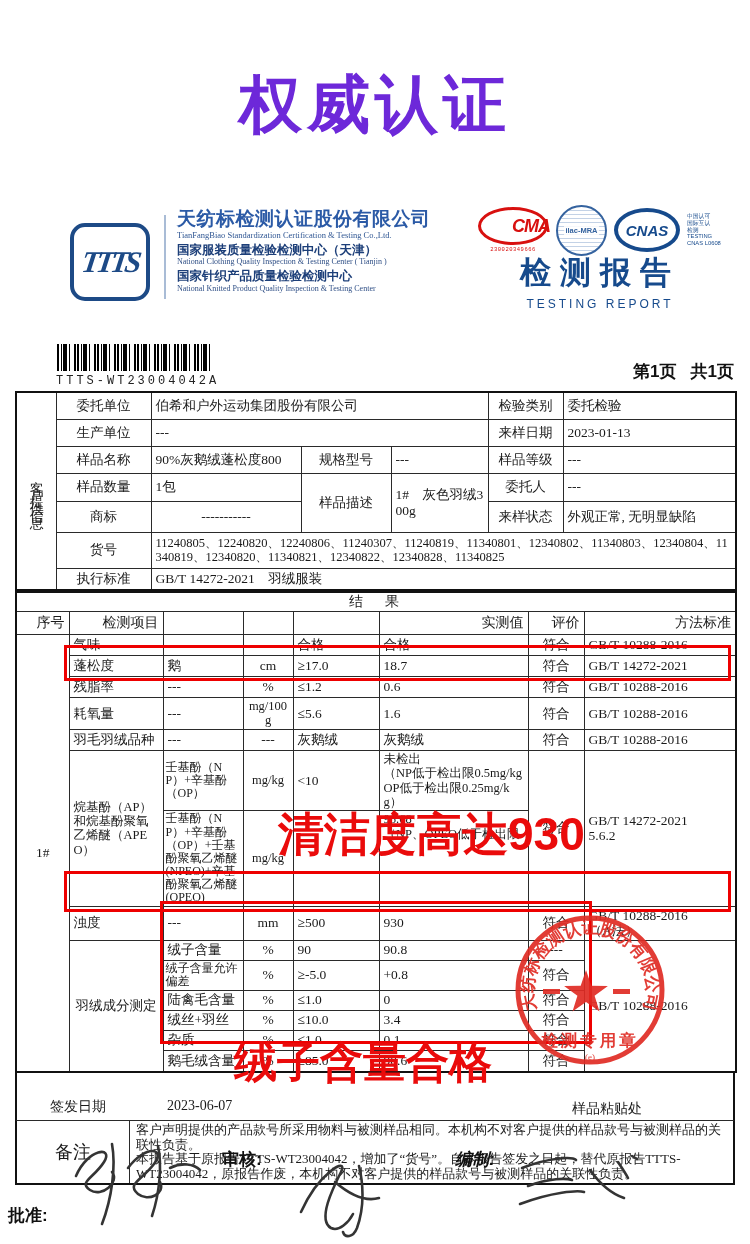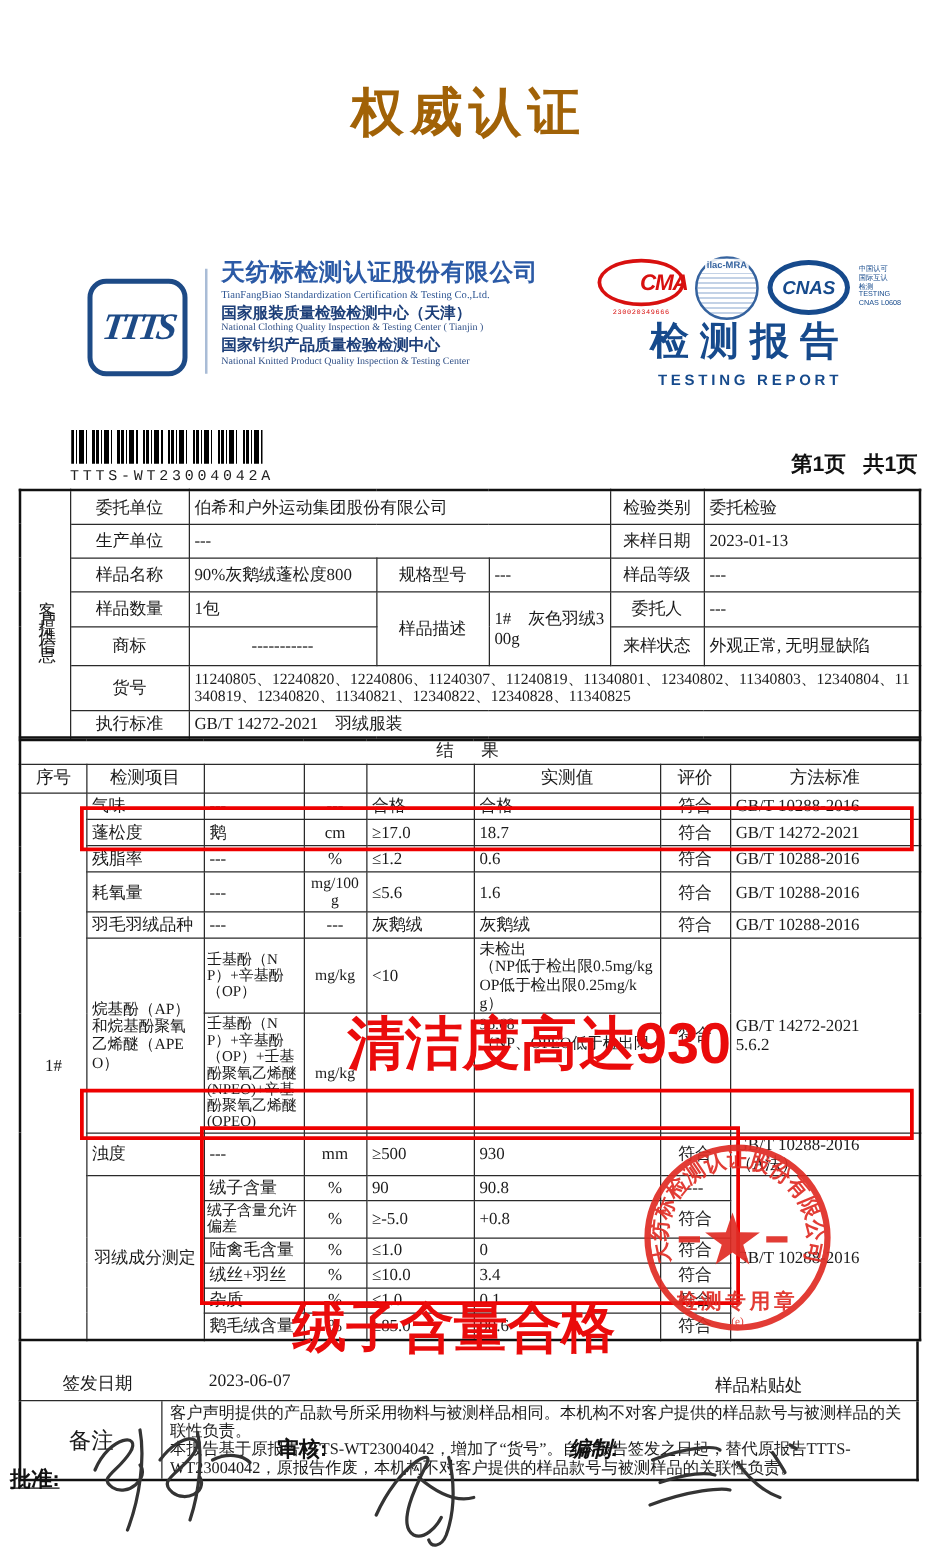--- a/index.html
+++ b/index.html
@@ -1,50 +1,50 @@
 <!DOCTYPE html>
 <html><head>
 <meta charset="utf-8">
 <style>
   html,body{margin:0;padding:0;background:#fff;}
   .page{position:relative;width:750px;height:1244px;background:#fff;overflow:hidden;
         font-family:"Liberation Serif",serif;color:#1a1a1a;}
   
   .big-title{position:absolute;top:62px;left:0;width:100%;text-align:center;
-    font-family:"Liberation Sans",sans-serif;font-weight:900;font-size:42px;
-    letter-spacing:5px;color:#a16207;}
+    font-family:"Liberation Sans",sans-serif;font-weight:900;font-size:63px;
+    letter-spacing:5px;color:#6d28d9;}
   
   .logo-box{position:absolute;left:70px;top:223px;width:72px;height:70px;
     border:4px solid #1d4a86;border-radius:15px;display:flex;align-items:center;justify-content:center;}
   .logo-txt{font-family:"Liberation Serif",serif;font-style:italic;font-weight:bold;
     font-size:30px;letter-spacing:-4px;color:#1d4a86;transform:skewX(-8deg);}
   .hdr-vline{position:absolute;left:164px;top:215px;width:2px;height:84px;background:#a9bcd6;}
   .org{position:absolute;left:177px;top:209px;width:300px;line-height:1.05;}
   .org .cn1{font-size:19px;font-weight:bold;color:#2b5aa6;letter-spacing:.5px;}
   .org .en1{font-size:8.5px;color:#2f5693;margin-top:2px;}
   .org .cn2{font-size:12.5px;font-weight:bold;color:#1d3f79;margin-top:4px;}
   .org .en2{font-size:8px;color:#2f4f86;margin-top:1px;}
   .marks{position:absolute;left:477px;top:205px;width:265px;height:50px;display:flex;align-items:center;gap:7px;}
   .cma{width:72px;text-align:center;}
   .cma .oval{width:64px;height:32px;border:3px solid #d8100f;border-radius:50%;
      display:flex;align-items:center;justify-content:center;margin:0 auto;}
   .cma .t{font-family:"Liberation Sans",sans-serif;font-weight:900;font-style:italic;font-size:18px;color:#d8100f;letter-spacing:-1px;margin-left:36px;}
   .cma .no{font-size:5.5px;color:#d8100f;letter-spacing:.5px;margin-top:1px;font-family:"Liberation Mono",monospace;}
   .ilac{width:47px;height:47px;border-radius:50%;border:2px solid #35639f;position:relative;
-     background:repeating-linear-gradient(0deg,#fff 0 3px,#c3d2e6 3px 4px);display:flex;align-items:flex-start;justify-content:center;}
+     background:repeating-linear-gradient(0deg,#fff 0 3px,#c3d2e6 3px 4px);display:flex;align-items:center;justify-content:center;}
   .ilac span{background:rgba(255,255,255,.85);font-family:"Liberation Sans",sans-serif;
      font-weight:bold;font-size:7.5px;color:#35639f;padding:0 1px;}
   .cnas .oval{width:58px;height:36px;border:4px solid #164a8c;border-radius:50%;
      display:flex;align-items:center;justify-content:center;}
   .cnas .t{font-family:"Liberation Sans",sans-serif;font-weight:900;font-style:italic;font-size:15px;color:#164a8c;}
   .cnas-side{font-family:"Liberation Sans",sans-serif;font-size:5.8px;line-height:1.2;
      color:#164a8c;white-space:pre-line;}
   .report-heading{position:absolute;left:462px;top:252px;width:276px;text-align:center;}
   .report-heading .cn{font-size:31px;font-weight:bold;color:#164a8c;letter-spacing:9px;}
-  .report-heading .en{font-size:12px;font-weight:bold;color:#164a8c;letter-spacing:3px;
+  .report-heading .en{font-size:12px;font-weight:normal;color:#164a8c;letter-spacing:3px;
      font-family:"Liberation Sans",sans-serif;margin-top:3px;}
   
   .barcode{position:absolute;left:57px;top:344px;width:153px;height:27px;
     background:repeating-linear-gradient(90deg,#000 0 2px,#fff 2px 4px,#000 4px 5px,#fff 5px 6px,
       #000 6px 10px,#fff 10px 12px,#000 12px 13px,#fff 13px 17px,#000 17px 19px,#fff 19px 20px);}
   .barcode-txt{position:absolute;left:56px;top:374px;font-family:"Liberation Mono",monospace;
     font-size:12px;letter-spacing:3px;color:#222;}
   .page-info{position:absolute;right:16px;top:360px;font-family:"Liberation Sans",sans-serif;
     font-weight:bold;font-size:17px;color:#111;}
   .page-info span{margin-left:14px;}
@@ -54,21 +54,21 @@
   td{border:1px solid #2a2a2a;font-size:13.5px;padding:1px 4px;vertical-align:middle;
      overflow:hidden;word-break:break-all;line-height:1.15;}
   .t1,.t2{border:2px solid #111;}
   .lbl{text-align:center;}
   .vlabel{writing-mode:vertical-rl;text-orientation:upright;text-align:center;
      letter-spacing:7px;font-size:14px;padding:2px 0;}
   .pre{white-space:pre-line;}
   .ctr{text-align:center;}
   .small{font-size:12.5px;}
   .t2 .cap{font-size:14px;text-align:center;letter-spacing:4px;}
-  .t2 .hd{font-size:14px;text-align:center;}
+  .t2 .hd{font-size:14px;text-align:right;}
   .sub2{font-size:12px;line-height:1.1;padding:1px 2px;}
   
   .issue-row{position:relative;height:47px;border-left:2px solid #111;border-right:2px solid #111;
      border-bottom:1px solid #2a2a2a;font-size:14px;}
   .issue-row .lab{position:absolute;left:33px;top:25px;}
   .issue-row .dat{position:absolute;left:150px;top:25px;}
   .issue-row .paste{position:absolute;left:555px;top:27px;}
   .notes-row{display:flex;border-left:2px solid #111;border-right:2px solid #111;border-bottom:2px solid #111;}
   .notes-row .nlab{width:112px;border-right:1px solid #2a2a2a;display:flex;align-items:center;
      justify-content:center;font-size:18px;flex:none;}
@@ -371,21 +371,21 @@
     <text font-size="18" font-weight="bold" fill="#e02c24" font-family="Liberation Sans, sans-serif">
       <textPath href="#ringpath" startOffset="0" textLength="218" lengthAdjust="spacingAndGlyphs">天纺标检测认证股份有限公司</textPath>
     </text>
     <polygon fill="#e02c24" points="81,65 75.7,80.7 59.1,80.9 72.4,90.8 67.5,106.6 81,97 94.5,106.6 89.6,90.8 102.9,80.9 86.3,80.7"></polygon>
     <rect x="38" y="84" width="17" height="5" fill="#e02c24"></rect>
     <rect x="108" y="84" width="17" height="5" fill="#e02c24"></rect>
     <text x="85" y="141" text-anchor="middle" font-size="16.5" font-weight="bold" fill="#e02c24" letter-spacing="3">检测专用章</text>
     <text x="85" y="155" text-anchor="middle" font-size="9" fill="#e02c24">(e)</text>
   </svg>
 
-  <div class="sig-label" style="left:8px;top:1172px;text-decoration:underline;">批准:</div>
+  <div class="sig-label" style="left:8px;top:1204px;">批准:</div>
   <svg class="sigsvg" style="left:62px;top:1138px;" width="150" height="90" viewBox="0 0 150 90">
     <path d="M14,38 C26,10 52,8 42,24 C32,40 16,44 28,52 C40,60 58,44 50,34"></path>
     <path d="M66,30 C84,6 104,10 92,26 C80,42 64,46 76,56 C86,64 104,56 98,44"></path>
     <path d="M50,6 C54,28 50,60 40,86"></path>
     <path d="M96,8 C100,26 98,54 90,78"></path>
     <path d="M108,30 C120,24 132,26 138,32"></path>
   </svg>
   <div class="sig-label" style="left:222px;top:1148px;">审核:</div>
   <svg class="sigsvg" style="left:283px;top:1148px;" width="120" height="95" viewBox="0 0 120 95">
     <path d="M18,64 C36,24 66,8 58,24 C50,40 34,72 48,80 C56,84 66,74 70,66"></path>

